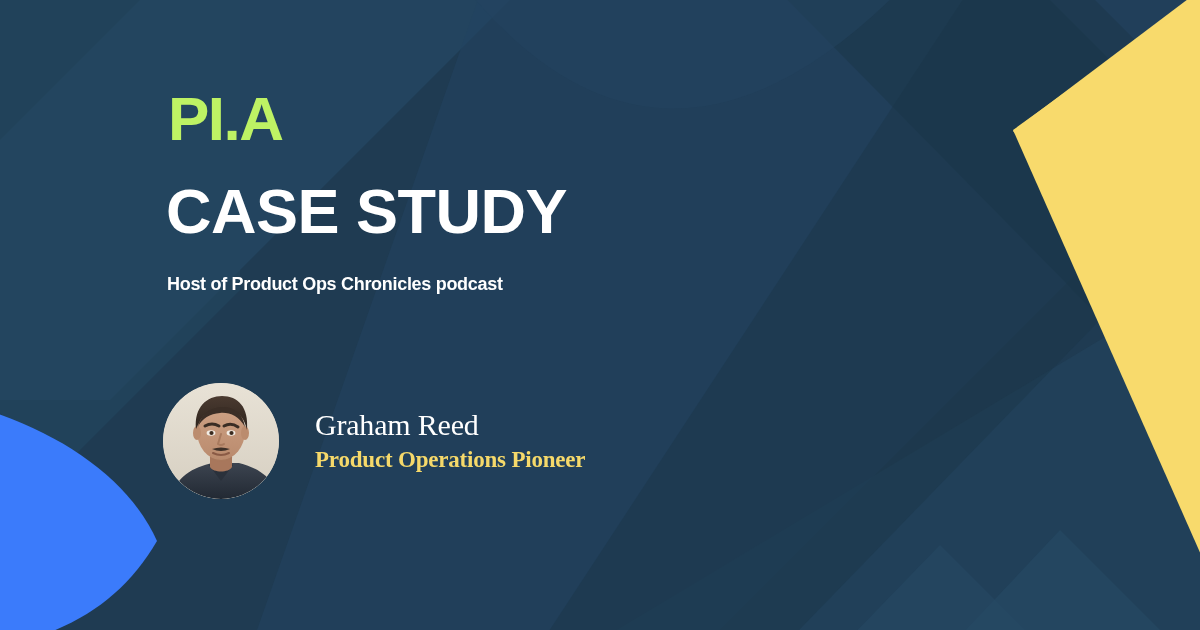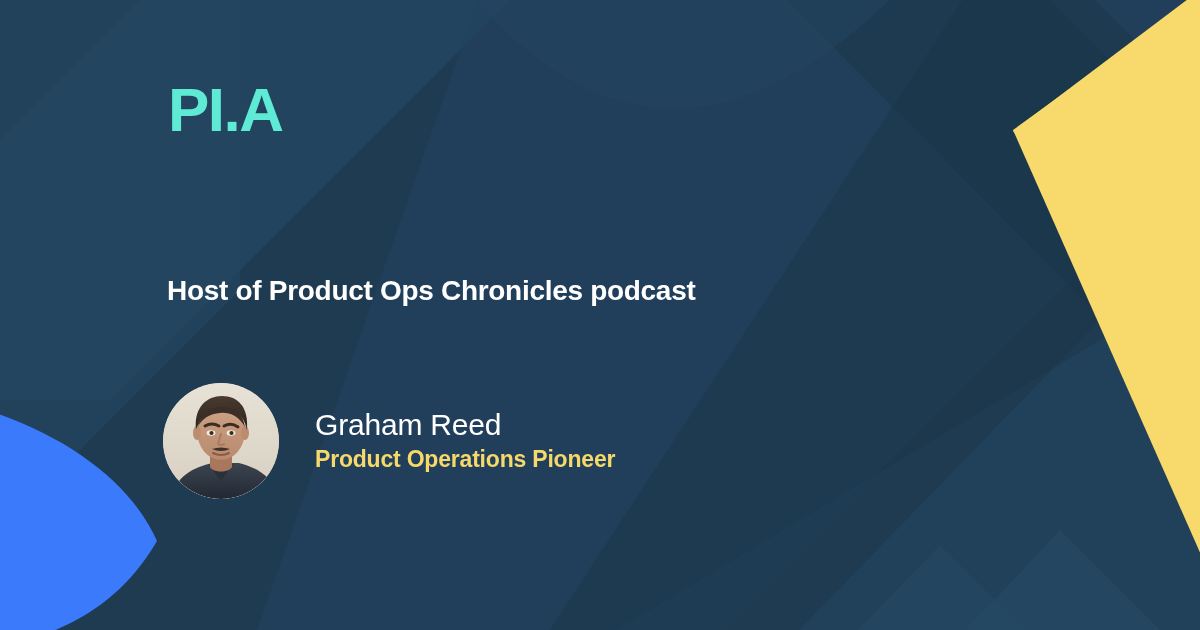--- a/index.html
+++ b/index.html
@@ -31,46 +31,46 @@
   
   .content {
     position: absolute;
     inset: 0;
     z-index: 5;
   }
 
   .logo {
     position: absolute;
     left: 168px;
-    top: 79px;
+    top: 88px;
     font-size: 62px;
     font-weight: 700;
     letter-spacing: -1.5px;
     line-height: 1;
-    color: #5eead4;
+    color: #bef264;
     white-space: nowrap;
   }
 
   .headline {
     position: absolute;
     left: 166px;
     top: 180px;
     font-size: 63px;
     font-weight: 700;
     letter-spacing: -0.5px;
     line-height: 1;
     color: #ffffff;
     white-space: nowrap;
   }
 
   .subtitle {
     position: absolute;
     left: 167px;
     top: 274px;
-    font-size: 28px;
+    font-size: 18px;
     font-weight: 700;
     letter-spacing: -0.3px;
     line-height: 1.2;
     color: #ffffff;
     white-space: nowrap;
   }
 
   
   .person {
     position: absolute;
@@ -90,20 +90,21 @@
     background: #ded7cb;
     position: relative;
   }
   .avatar svg { display: block; width: 116px; height: 116px; }
 
   .person-text {
     display: flex;
     flex-direction: column;
     gap: 6px;
     padding-bottom: 2px;
+    font-family: Liberation Serif, serif;
   }
 
   .person-name {
     font-size: 30px;
     font-weight: 400;
     letter-spacing: -0.2px;
     line-height: 1.1;
     color: #ffffff;
     white-space: nowrap;
   }
@@ -170,20 +171,21 @@
         <path d="M -20,410 L 155,540 A 230 230 0 0 1 40,648 L -20,648 Z" fill="#3b7bfb" opacity="0"></path>
         <path d="M -30,405 C 60,430 130,480 157,541 C 120,605 60,640 -30,652 Z" fill="#3b7bfb"></path>
       </g>
     </svg>
   </div>
 
   <div class="content">
 
     <div class="logo">PI.A</div>
 
+    <div class="headline">CASE STUDY</div>
 
     <div class="subtitle">Host of Product Ops Chronicles podcast</div>
 
     <div class="person">
 
       <div class="avatar">
         <svg viewBox="0 0 116 116" xmlns="http://www.w3.org/2000/svg">
           <defs>
             <clipPath id="avClip">
                 <circle cx="58" cy="58" r="58"></circle>

